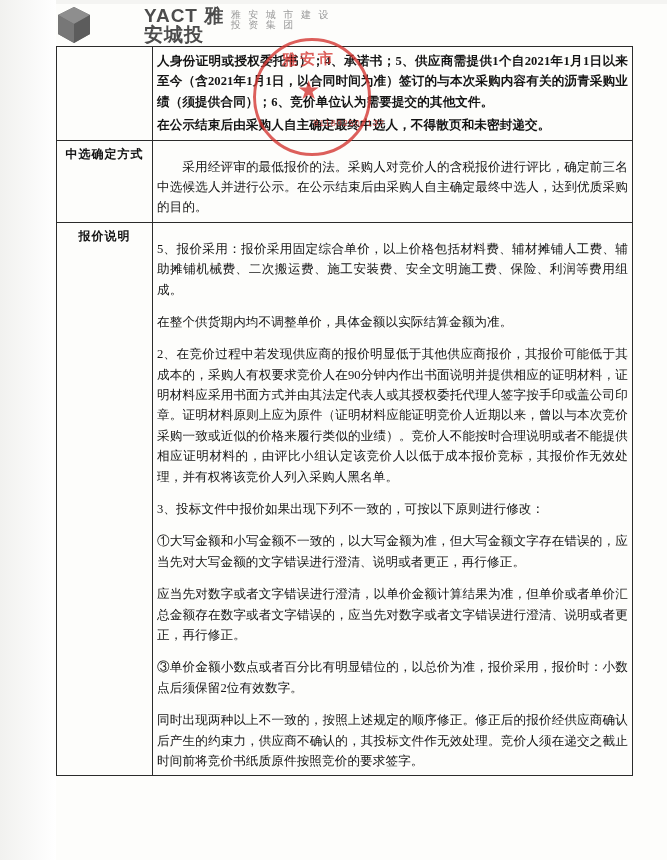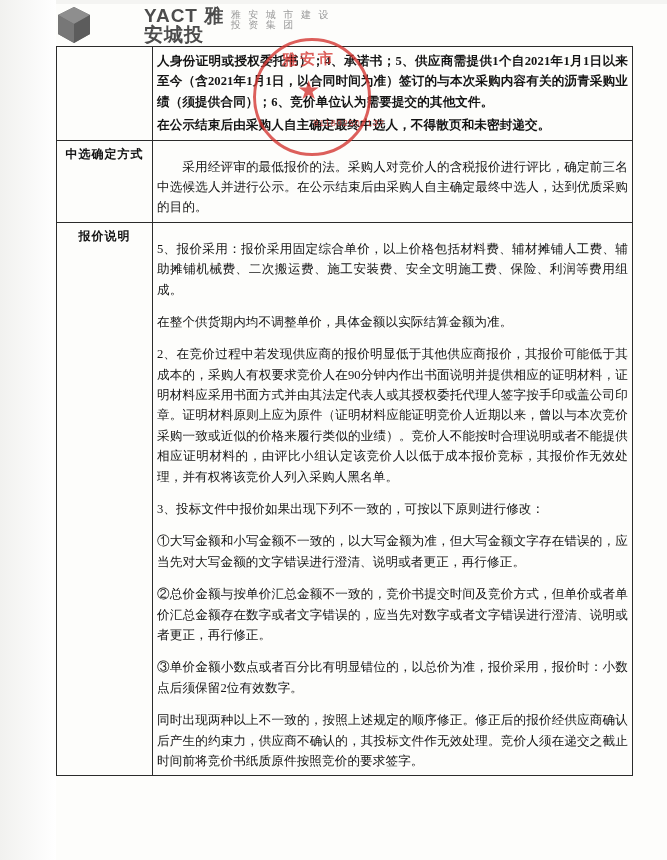--- a/index.html
+++ b/index.html
@@ -210,21 +210,21 @@
       </tr>
 
       <tr>
         <td class="label-cell">报价说明</td>
         <td class="body-cell">
           <p>5、报价采用：报价采用固定综合单价，以上价格包括材料费、辅材摊铺人工费、辅助摊铺机械费、二次搬运费、施工安装费、安全文明施工费、保险、利润等费用组成。</p>
           <p>在整个供货期内均不调整单价，具体金额以实际结算金额为准。</p>
           <p>2、在竞价过程中若发现供应商的报价明显低于其他供应商报价，其报价可能低于其成本的，采购人有权要求竞价人在90分钟内作出书面说明并提供相应的证明材料，证明材料应采用书面方式并由其法定代表人或其授权委托代理人签字按手印或盖公司印章。证明材料原则上应为原件（证明材料应能证明竞价人近期以来，曾以与本次竞价采购一致或近似的价格来履行类似的业绩）。竞价人不能按时合理说明或者不能提供相应证明材料的，由评比小组认定该竞价人以低于成本报价竞标，其报价作无效处理，并有权将该竞价人列入采购人黑名单。</p>
           <p>3、投标文件中报价如果出现下列不一致的，可按以下原则进行修改：</p>
           <p>①大写金额和小写金额不一致的，以大写金额为准，但大写金额文字存在错误的，应当先对大写金额的文字错误进行澄清、说明或者更正，再行修正。</p>
-          <p>②总价金额与按单价汇总金额不一致的，竞价书提交时间及竞价方式，但单价或者单价汇总金额存在数字或者文字错误的，应当先对数字或者文字错误进行澄清、说明或者更正，再行修正。</p>
+          <p>应当先对数字或者文字错误进行澄清，以单价金额计算结果为准，但单价或者单价汇总金额存在数字或者文字错误的，应当先对数字或者文字错误进行澄清、说明或者更正，再行修正。</p>
           <p>③单价金额小数点或者百分比有明显错位的，以总价为准，报价采用，报价时：小数点后须保留2位有效数字。</p>
           <p>同时出现两种以上不一致的，按照上述规定的顺序修正。修正后的报价经供应商确认后产生的约束力，供应商不确认的，其投标文件作无效处理。竞价人须在递交之截止时间前将竞价书纸质原件按照竞价的要求签字。</p>
         </td>
       </tr>
 
     </tbody>
   </table>
 
   <div class="seal">
     <div class="seal-ring"></div>

